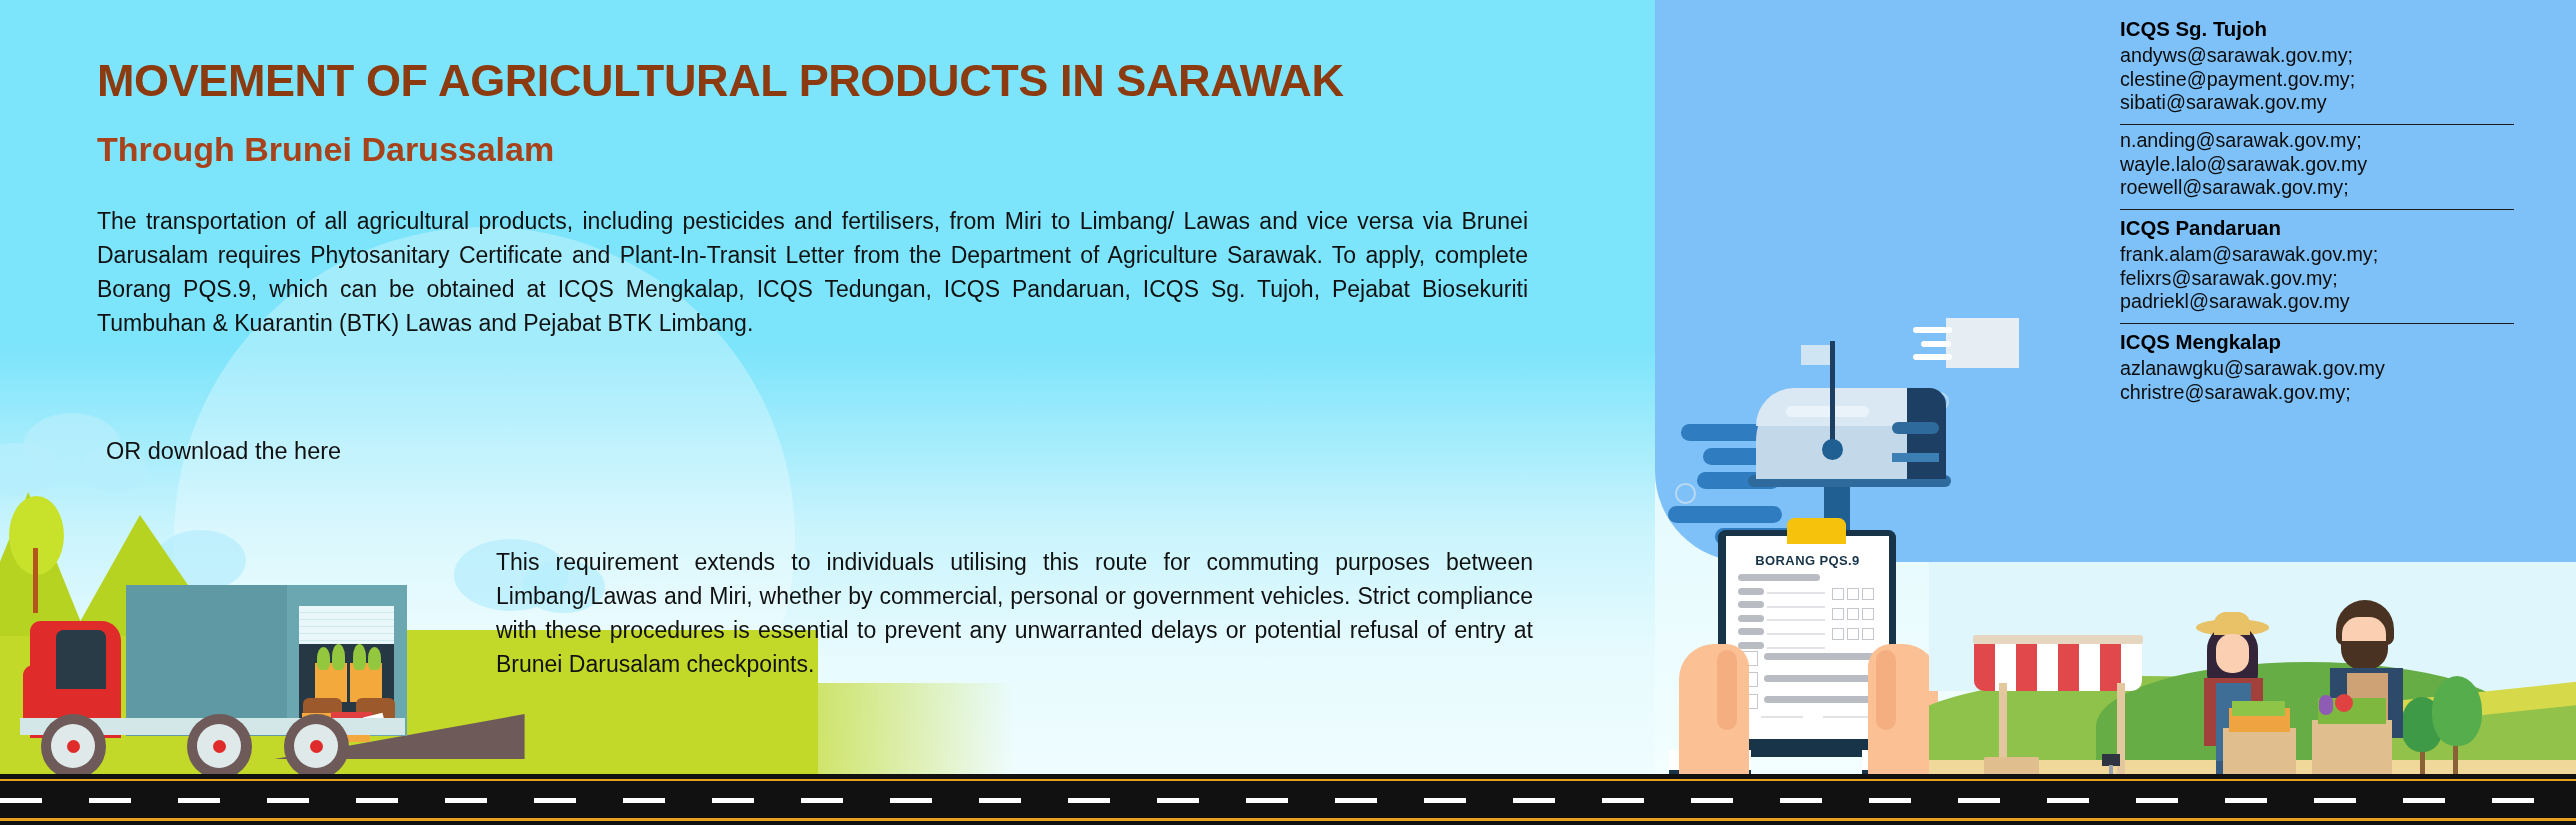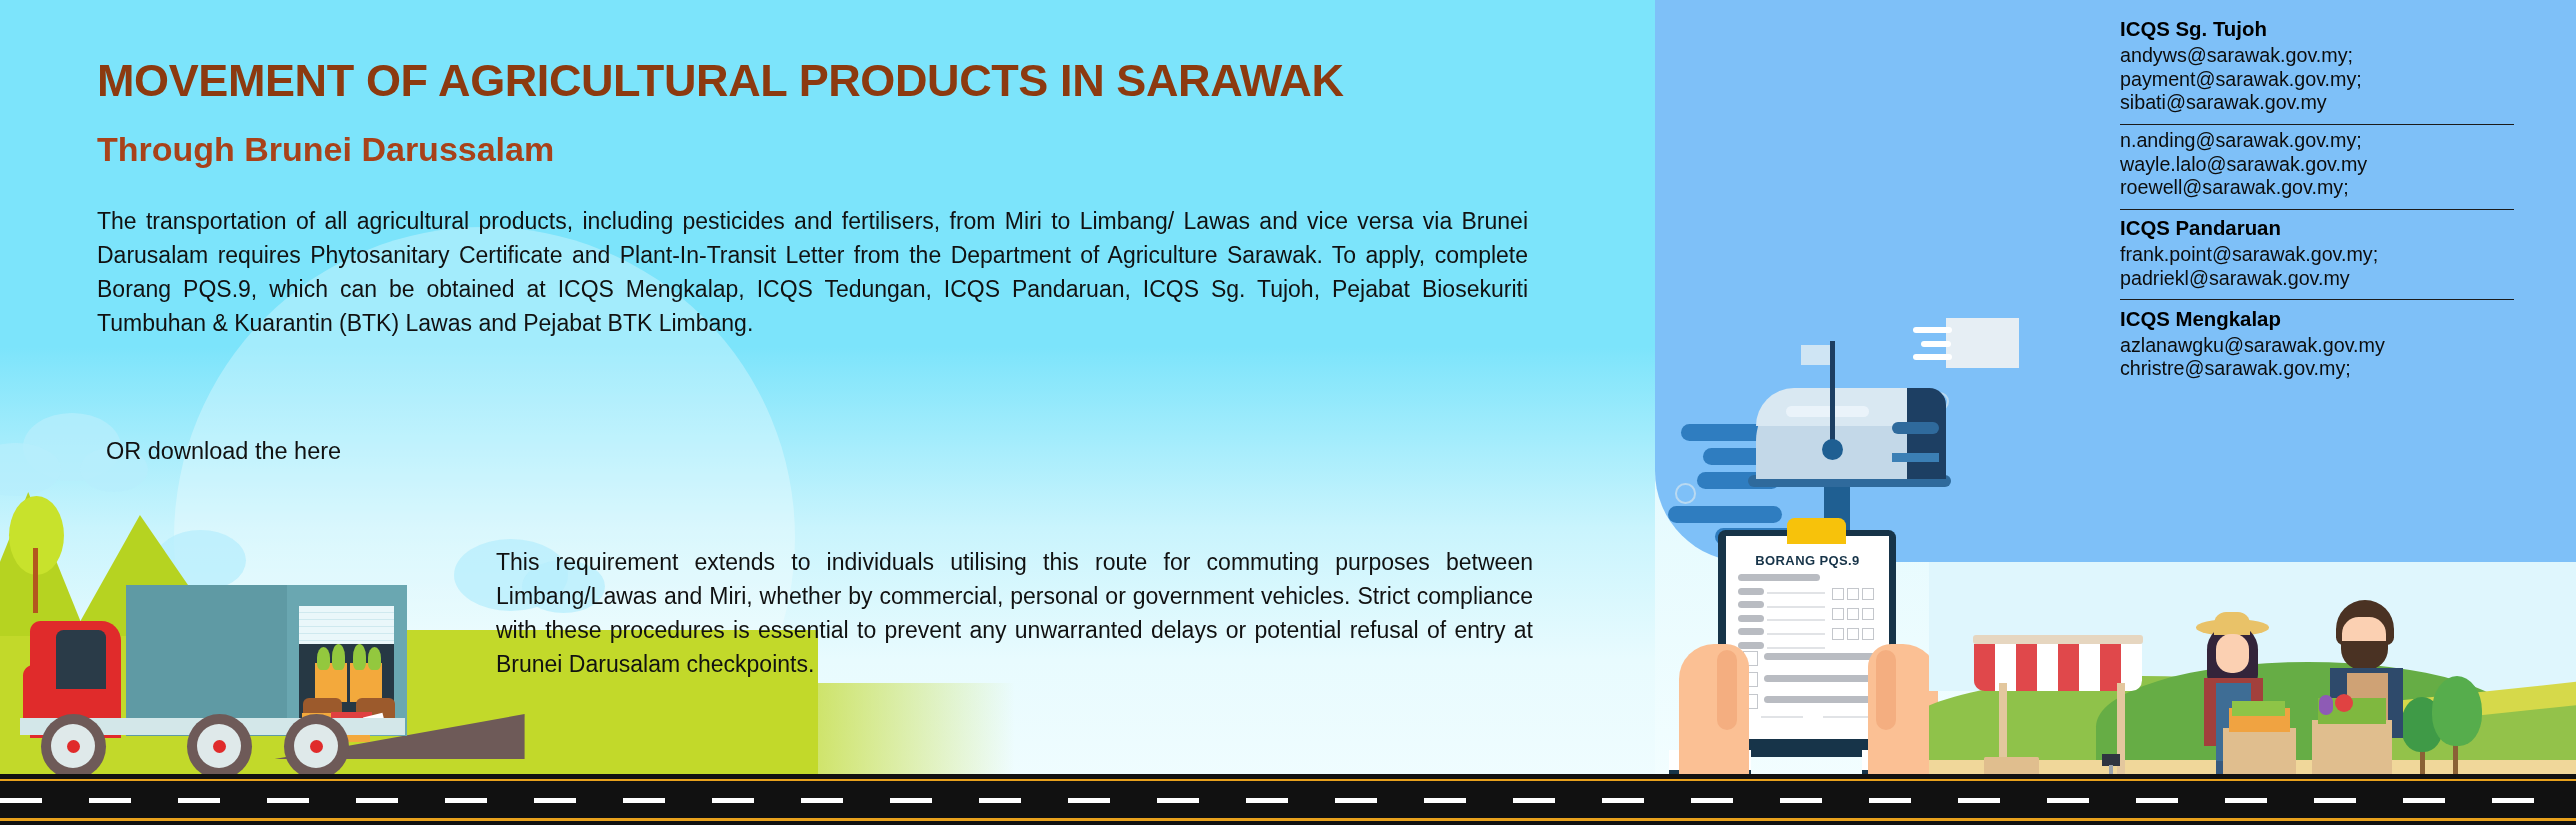--- a/index.html
+++ b/index.html
@@ -245,33 +245,34 @@
   <div class="para2">This requirement extends to individuals utilising this route for commuting purposes between Limbang/Lawas and Miri, whether by commercial, personal or government vehicles. Strict compliance with these procedures is essential to prevent any unwarranted delays or potential refusal of entry at Brunei Darusalam checkpoints.</div>
 
   <div class="right-bg"></div>
   <div class="right-blue"></div>
 
 
   <div class="icqs-list">
     <div class="icqs-block">
       <div class="icqs-title">ICQS Sg. Tujoh</div>
       <div class="icqs-email">andyws@sarawak.gov.my;</div>
-      <div class="icqs-email">payment@sarawak.gov.my;</div>
+      <div class="icqs-email">clestine@payment.gov.my;</div>
       <div class="icqs-email">sibati@sarawak.gov.my</div>
     </div>
     <div class="icqs-rule"></div>
     <div class="icqs-block">
       <div class="icqs-email">n.anding@sarawak.gov.my;</div>
       <div class="icqs-email">wayle.lalo@sarawak.gov.my</div>
       <div class="icqs-email">roewell@sarawak.gov.my;</div>
     </div>
     <div class="icqs-rule"></div>
     <div class="icqs-block">
       <div class="icqs-title">ICQS Pandaruan</div>
-      <div class="icqs-email">frank.point@sarawak.gov.my;</div>
+      <div class="icqs-email">frank.alam@sarawak.gov.my;</div>
+      <div class="icqs-email">felixrs@sarawak.gov.my;</div>
       <div class="icqs-email">padriekl@sarawak.gov.my</div>
     </div>
     <div class="icqs-rule"></div>
     <div class="icqs-block">
       <div class="icqs-title">ICQS Mengkalap</div>
       <div class="icqs-email">azlanawgku@sarawak.gov.my</div>
       <div class="icqs-email">christre@sarawak.gov.my;</div>
     </div>
   </div>
 

